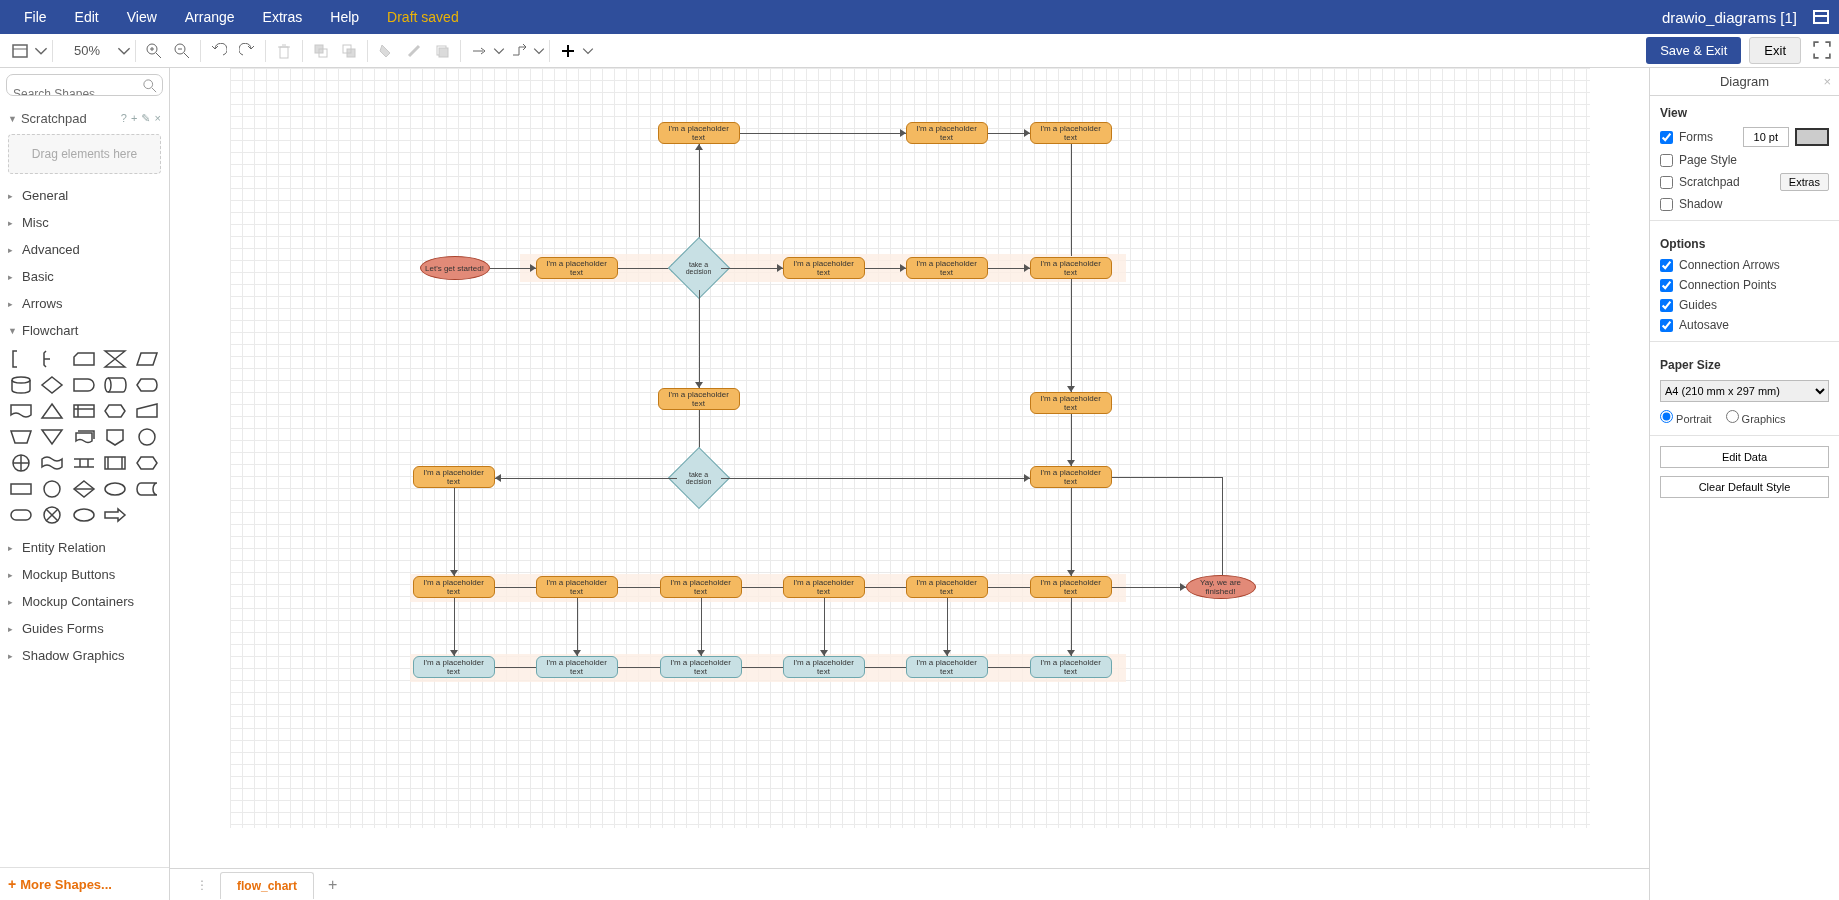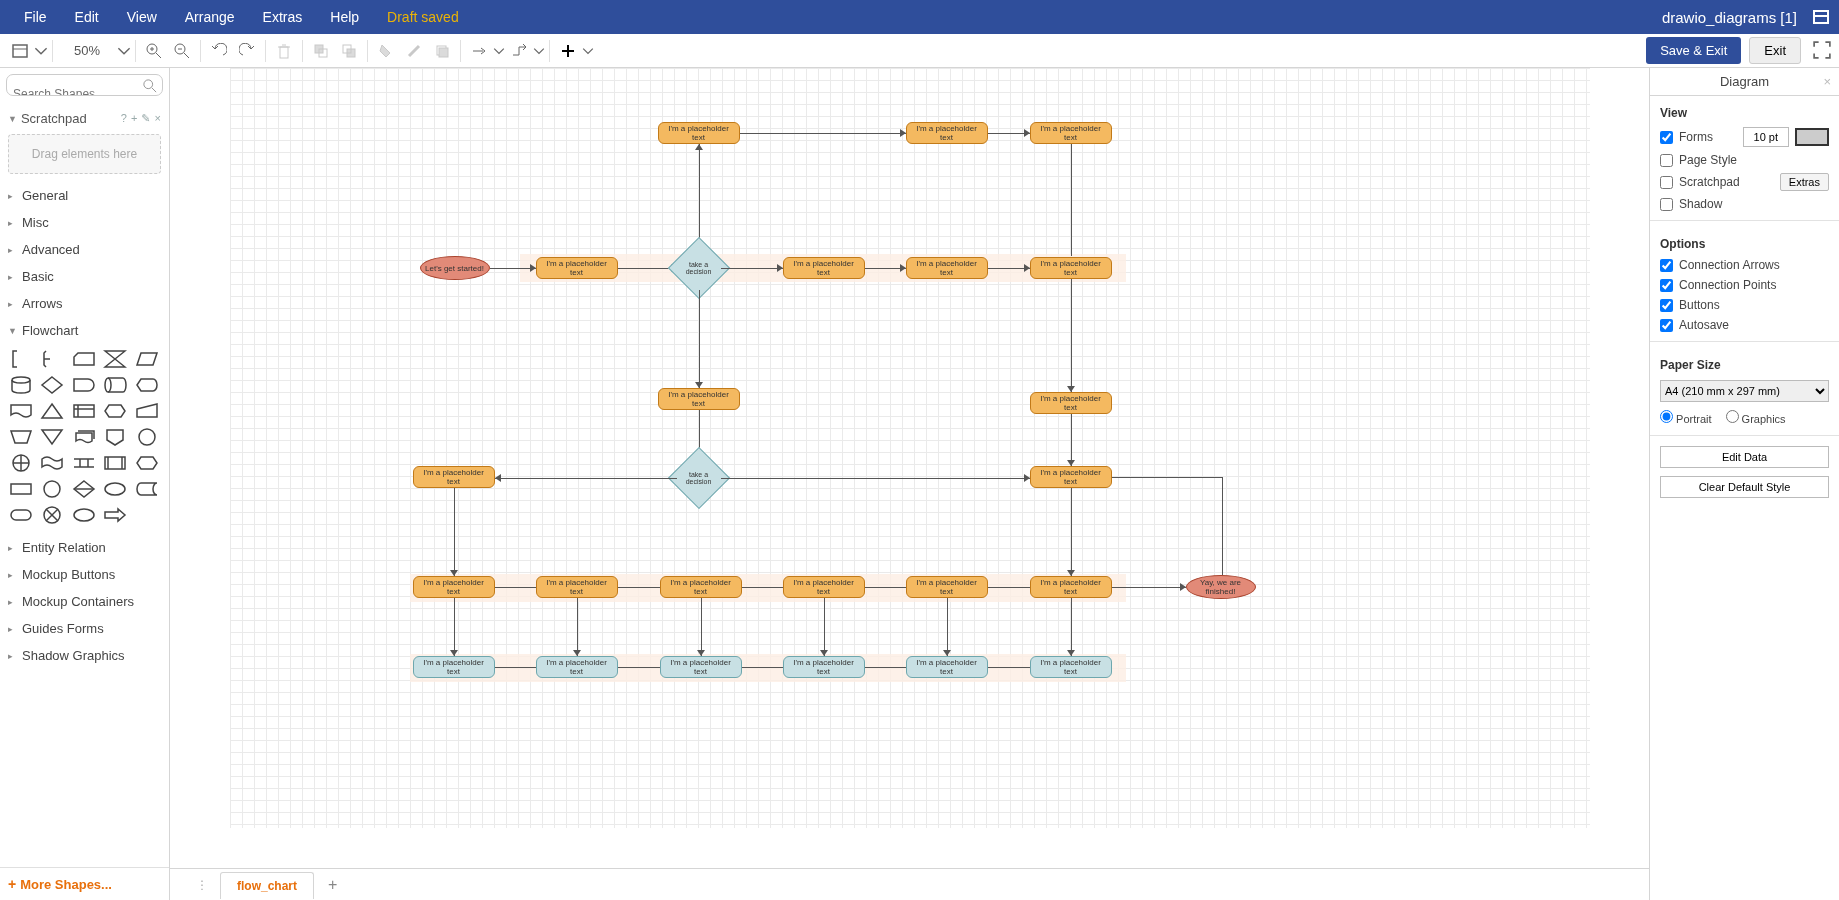--- a/index.html
+++ b/index.html
@@ -658,21 +658,21 @@
     <div class="row">
         <input type="checkbox" checked="" style="">
         <label>Connection Arrows</label>
       </div>
     <div class="row">
         <input type="checkbox" checked="" style="">
         <label>Connection Points</label>
       </div>
     <div class="row">
         <input type="checkbox" checked="" style="">
-        <label>Buttons</label>
+        <label>Guides</label>
       </div>
     <div class="row">
         <input type="checkbox" checked="" style="">
         <label>Autosave</label>
       </div>
     <hr>
     <div class="sect">Paper Size</div>
     <select><option>A4 (210 mm x 297 mm)</option></select>
     <div class="radio-row">
       <label><input type="radio" name="orient" checked="" style=""> <span>Portrait</span></label>

